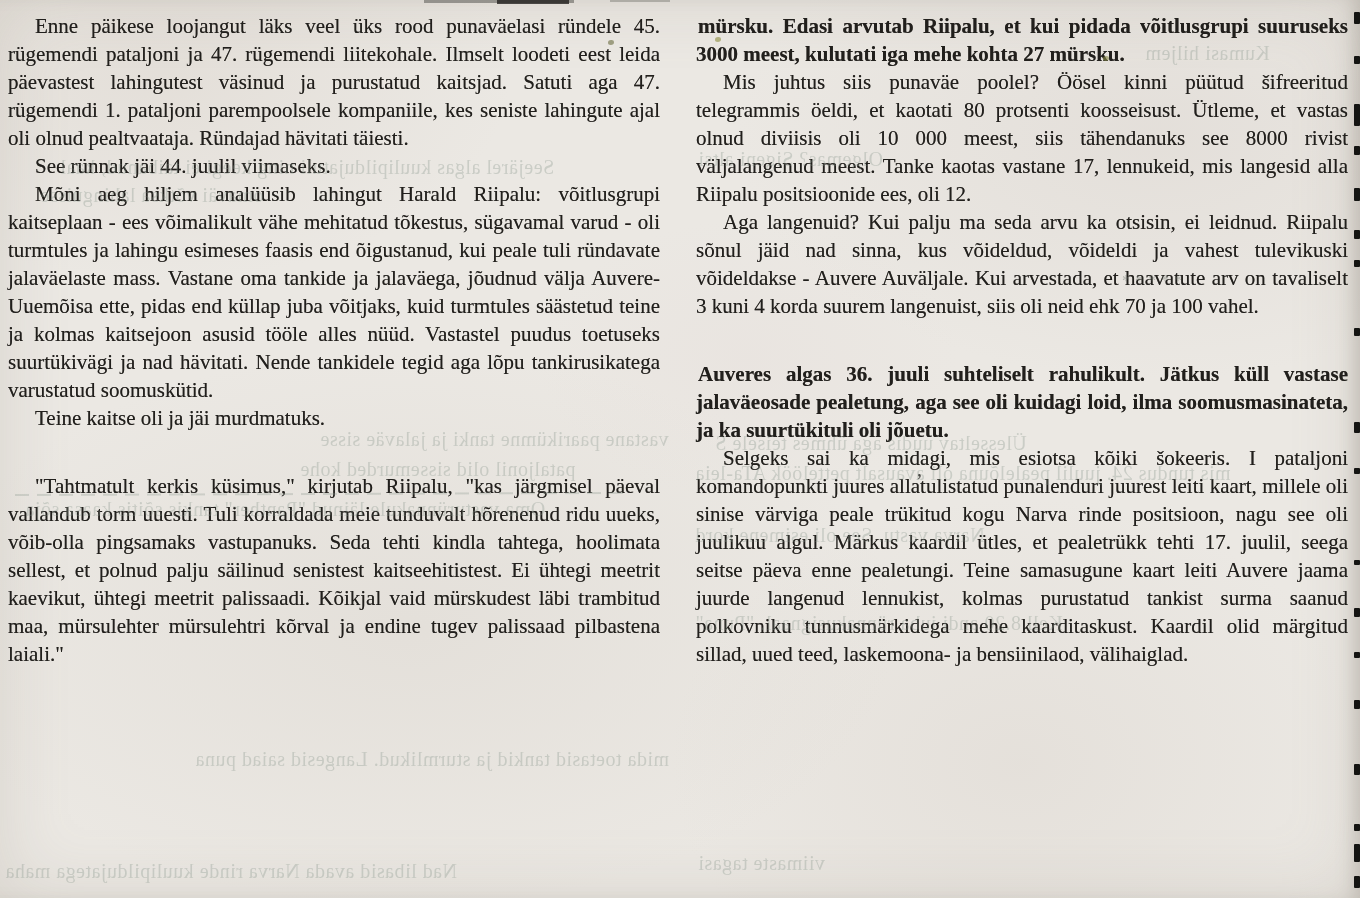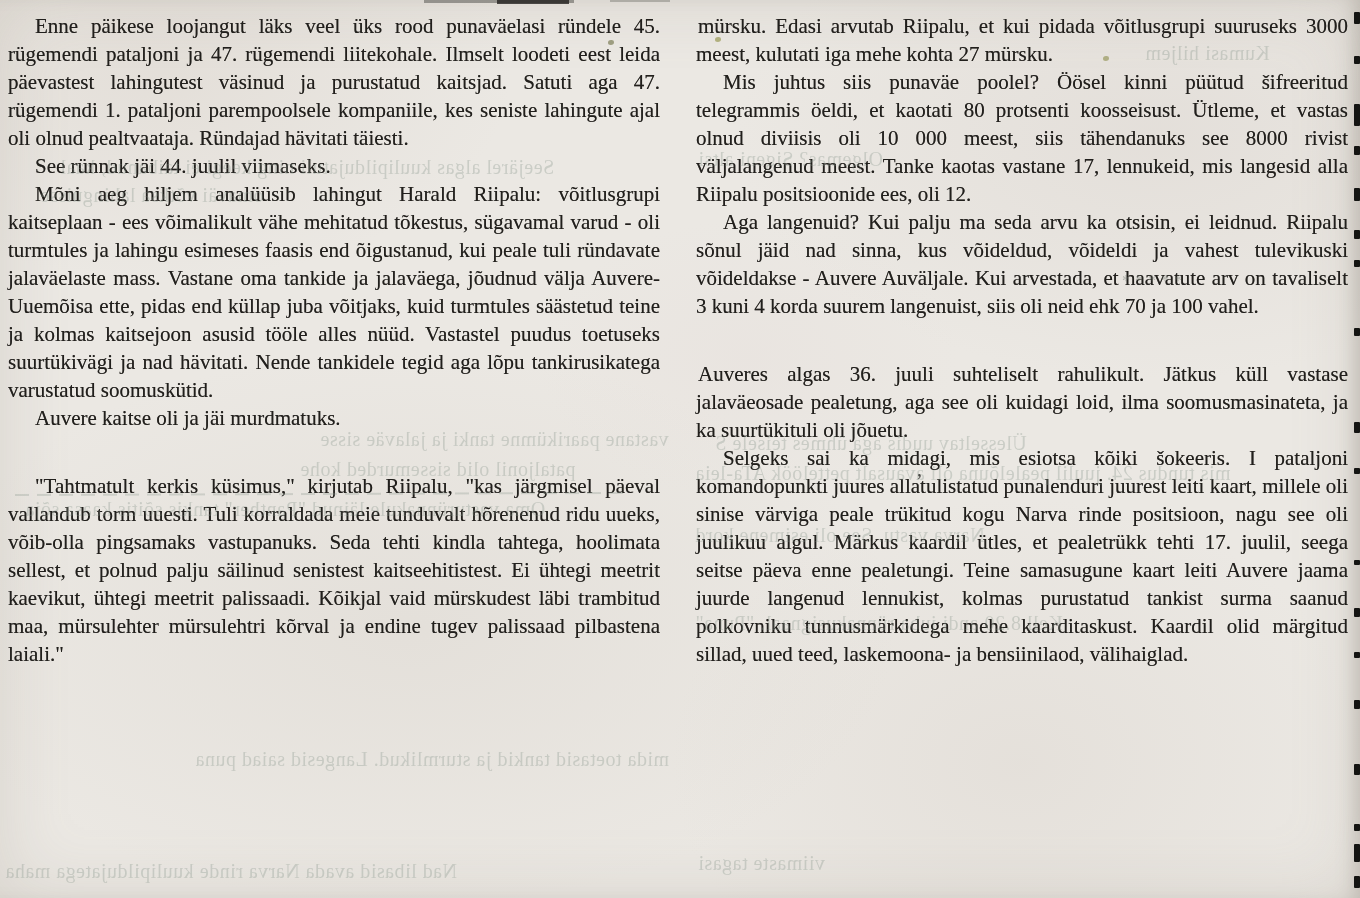--- a/index.html
+++ b/index.html
@@ -20,21 +20,21 @@
   .col{
     position:absolute; top:12px; width:652px;
     font-size:21px; line-height:28px;
     color:#211f1c;
     text-shadow:0 0 .6px rgba(33,31,28,.6);
   }
   #col-left{left:8px;}
   #col-right{left:696px;}
   .para{margin:0; text-align:justify;}
   .para.indent{text-indent:27px;}
-  .para.flush{text-indent:2px;}
+  .para.flush{text-indent:2px;font-weight:bold;}
   .gap{height:40px;}
   
   .bleed{
     position:absolute; white-space:nowrap;
     font-size:20px; color:#87958b; opacity:.32;
     transform:scaleX(-1); transform-origin:center;
     pointer-events:none; letter-spacing:.5px;
   }
   .bleed-line{
     position:absolute; height:2px; opacity:.30;
@@ -47,21 +47,21 @@
   .speck{position:absolute; width:6px; height:5px; border-radius:50% 40% 55% 45%;}
 </style>
 </head>
 <body>
 
 <div id="page">
   <div class="col" id="col-left">
       <p class="para indent">Enne päikese loojangut läks veel üks rood punaväelasi ründele 45. rügemendi pataljoni ja 47. rügemendi liitekohale. Ilmselt loodeti eest leida päevastest lahingutest väsinud ja purustatud kaitsjad. Satuti aga 47. rügemendi 1. pataljoni parempoolsele kompaniile, kes seniste lahingute ajal oli olnud pealtvaataja. Ründajad hävitati täiesti.</p>
       <p class="para indent">See rünnak jäi 44. juulil viimaseks.</p>
       <p class="para indent">Mõni aeg hiljem analüüsib lahingut Harald Riipalu: võitlusgrupi kaitseplaan - ees võimalikult vähe mehitatud tõkestus, sügavamal varud - oli turmtules ja lahingu esimeses faasis end õigustanud, kui peale tuli ründavate jalaväelaste mass. Vastane oma tankide ja jalaväega, jõudnud välja Auvere-Uuemõisa ette, pidas end küllap juba võitjaks, kuid turmtules säästetud teine ja kolmas kaitsejoon asusid tööle alles nüüd. Vastastel puudus toetuseks suurtükivägi ja nad hävitati. Nende tankidele tegid aga lõpu tankirusikatega varustatud soomuskütid.</p>
-      <p class="para indent">Auvere kaitse oli ja jäi murdmatuks.</p>
+      <p class="para indent">Teine kaitse oli ja jäi murdmatuks.</p>
       <div class="gap"></div>
       <p class="para indent">"Tahtmatult kerkis küsimus," kirjutab Riipalu, "kas järgmisel päeval vallandub torm uuesti. Tuli korraldada meie tunduvalt hõrenenud ridu uueks, võib-olla pingsamaks vastupanuks. Seda tehti kindla tahtega, hoolimata sellest, et polnud palju säilinud senistest kaitseehitistest. Ei ühtegi meetrit kaevikut, ühtegi meetrit palissaadi. Kõikjal vaid mürskudest läbi trambitud maa, mürsulehter mürsulehtri kõrval ja endine tugev palissaad pilbastena laiali."</p>
     </div>
   <div class="col" id="col-right">
       <p class="para flush">mürsku. Edasi arvutab Riipalu, et kui pidada võitlusgrupi suuruseks 3000 meest, kulutati iga mehe kohta 27 mürsku.</p>
       <p class="para indent">Mis juhtus siis punaväe poolel? Öösel kinni püütud šifreeritud telegrammis öeldi, et kaotati 80 protsenti koosseisust. Ütleme, et vastas olnud diviisis oli 10 000 meest, siis tähendanuks see 8000 rivist väljalangenud meest. Tanke kaotas vastane 17, lennukeid, mis langesid alla Riipalu positsioonide ees, oli 12.</p>
       <p class="para indent">Aga langenuid? Kui palju ma seda arvu ka otsisin, ei leidnud. Riipalu sõnul jäid nad sinna, kus võideldud, võideldi ja vahest tulevikuski võideldakse - Auvere Auväljale. Kui arvestada, et haavatute arv on tavaliselt 3 kuni 4 korda suurem langenuist, siis oli neid ehk 70 ja 100 vahel.</p>
       <div class="gap"></div>
       <p class="para flush">Auveres algas 36. juuli suhteliselt rahulikult. Jätkus küll vastase jalaväeosade pealetung, aga see oli kuidagi loid, ilma soomusmasinateta, ja ka suurtükituli oli jõuetu.</p>
       <p class="para indent">Selgeks sai ka midagi, mis esiotsa kõiki šokeeris. I pataljoni komandopunkti juures allatulistatud punalenduri juurest leiti kaart, millele oli sinise värviga peale trükitud kogu Narva rinde positsioon, nagu see oli juulikuu algul. Märkus kaardil ütles, et pealetrükk tehti 17. juulil, seega seitse päeva enne pealetungi. Teine samasugune kaart leiti Auvere jaama juurde langenud lennukist, kolmas purustatud tankist surma saanud polkovniku tunnusmärkidega mehe kaarditaskust. Kaardil olid märgitud sillad, uued teed, laskemoona- ja bensiinilaod, välihaiglad.</p>

